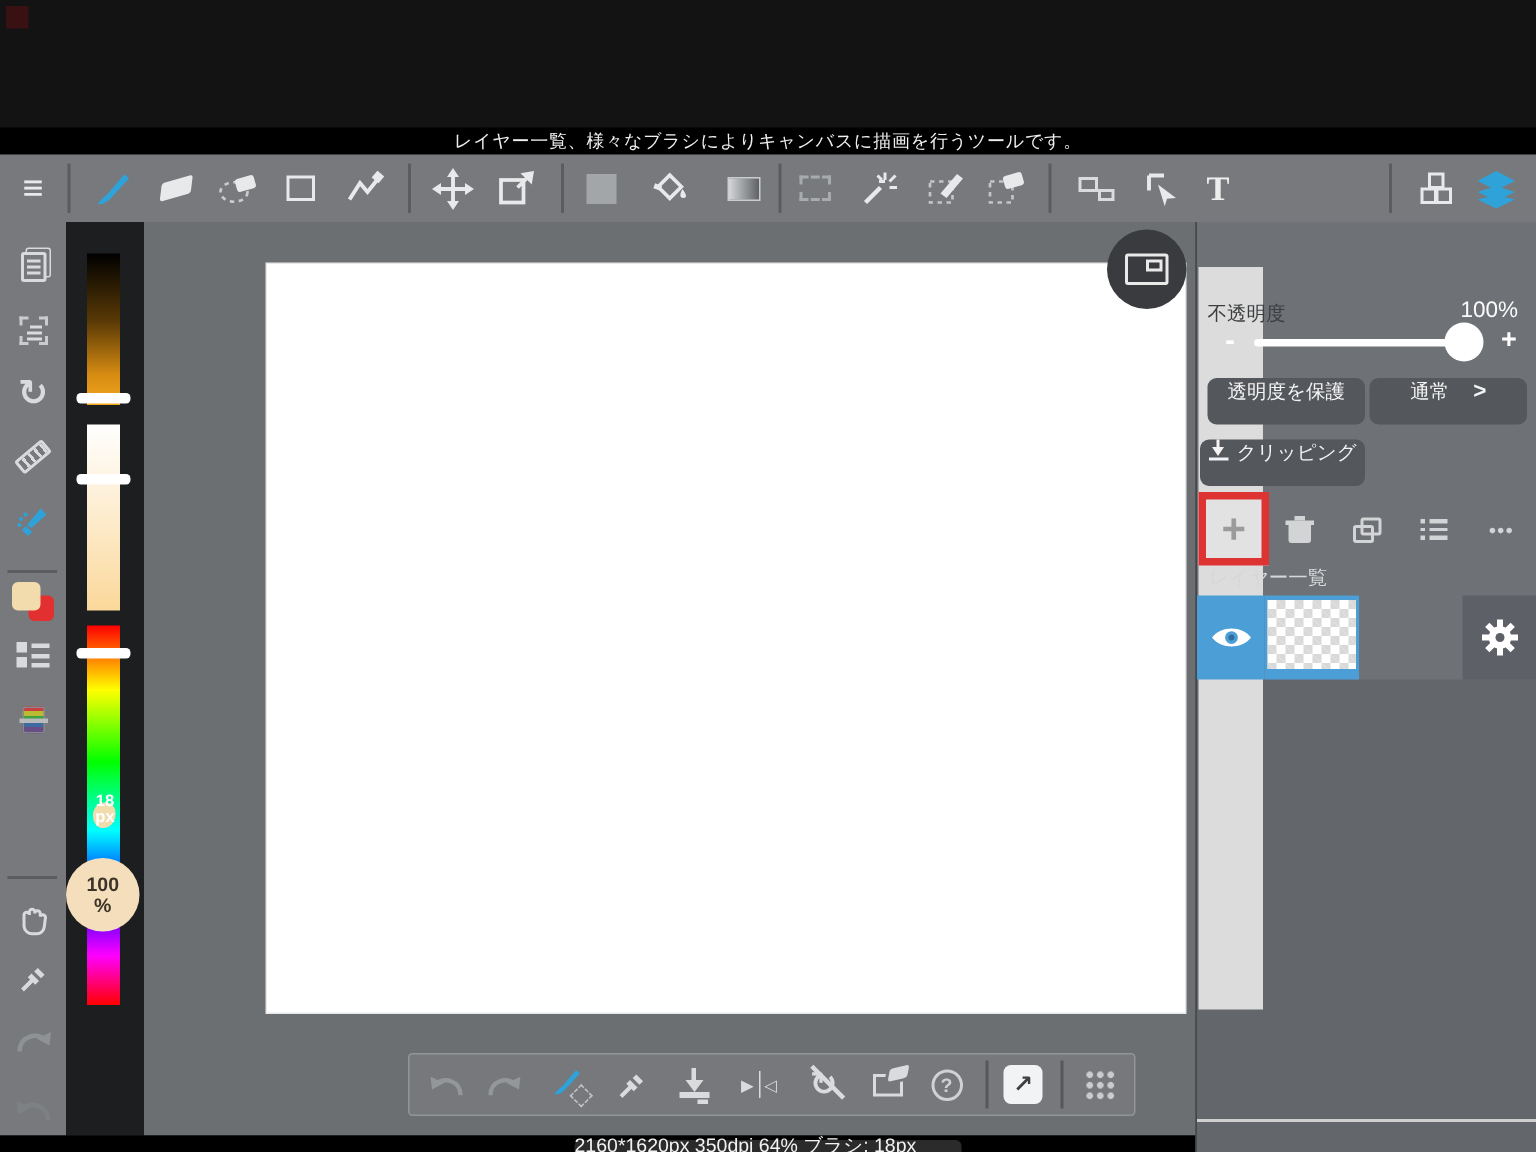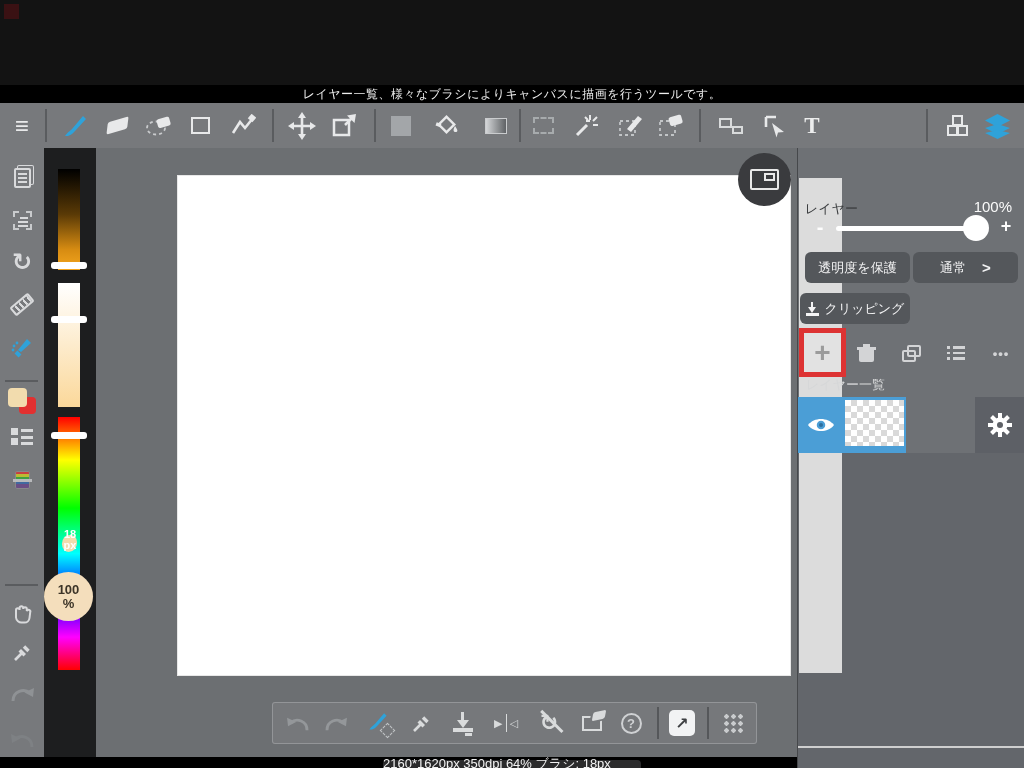--- a/index.html
+++ b/index.html
@@ -120,21 +120,21 @@
                  font-size:16px; font-weight:bold; letter-spacing:1px; z-index:2; }
   .opacity-label { position:absolute; left:7px; top:52px; font-size:13px; color:#3c3e40; z-index:2; }
   .opacity-value { position:absolute; right:12px; top:50px; font-size:15px; color:#fafafa; z-index:2; }
   .op-minus { position:absolute; left:12px; top:68px; width:20px; height:24px; color:#fdfdfd; font-size:20px; font-weight:bold;
               text-align:center; z-index:2; }
   .op-plus  { position:absolute; right:8px; top:68px; width:20px; height:24px; color:#fdfdfd; font-size:18px; font-weight:bold;
               text-align:center; z-index:2; }
   .op-track { position:absolute; left:38px; top:78px; width:152px; height:5px; background:#fff; border-radius:3px; z-index:2; }
   .op-knob  { position:absolute; left:165px; top:67px; width:26px; height:26px; background:#fff; border-radius:50%; z-index:3; }
   .panel-btn { position:absolute; height:31px; background:#54575b; border-radius:6px; color:#f4f4f5; font-size:13px;
-               display:flex; align-items:center; justify-content:center; gap:6px; z-index:2; }
+               display:flex; align-items:flex-start; justify-content:center; gap:6px; z-index:2; }
   .btn-protect { left:7px;  top:104px; width:105px; }
   .btn-blend   { left:115px; top:104px; width:105px; }
   .btn-clip    { left:2px;  top:145px; width:110px; }
   .btn-lock    { left:115px; top:145px; width:103px; }
   .blend-chevron { font-size:15px; font-weight:bold; margin-left:10px; }
   .clip-glyph { position:relative; width:13px; height:14px; }
   .clip-glyph em { position:absolute; left:5px; top:0; width:2.5px; height:7px; background:#f4f4f5; }
   .clip-glyph u { position:absolute; left:2px; top:5px; width:0; height:0; border:4.5px solid transparent; border-top:6px solid #f4f4f5; }
   .clip-glyph i { position:absolute; left:0; bottom:0; width:13px; height:2.5px; background:#f4f4f5; }
   .lock-glyph { position:relative; width:12px; height:14px; }
@@ -482,21 +482,21 @@
   <div class="status-pill">
     <span>2160*1620px 350dpi 64% ブラシ: 18px 100%</span>
   </div>
 
   <div class="layer-panel">
     <div class="panel-lower"></div>
     <div class="highlight-band"></div>
     <div class="panel-hline"></div>
 
 
-    <div class="opacity-label">レイヤー</div>
+    <div class="opacity-label">不透明度</div>
     <div class="opacity-value">100%</div>
     <div class="op-minus">-</div>
     <div class="op-track"></div>
     <div class="op-knob"></div>
     <div class="op-plus">+</div>
 
     <div class="panel-btn btn-protect">
       <span>透明度を保護</span>
     </div>
     <div class="panel-btn btn-blend">

